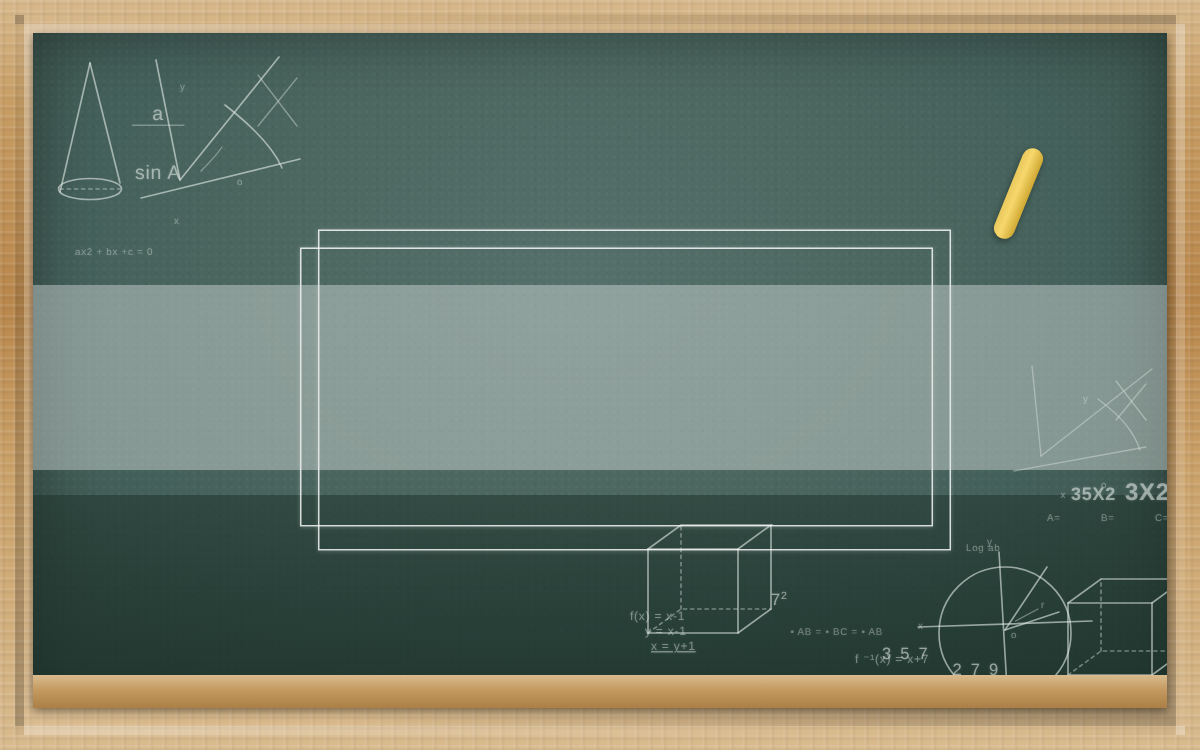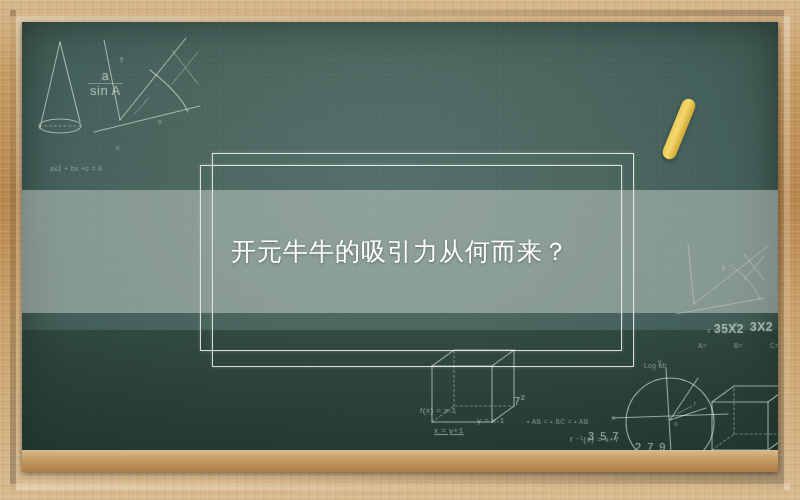--- a/index.html
+++ b/index.html
@@ -69,21 +69,21 @@
   .ct{
     position:absolute;color:#e6ece8;opacity:.60;
     font-family:"Liberation Sans","DejaVu Sans",sans-serif;
     white-space:nowrap;letter-spacing:.5px;
     text-shadow:0 0 2px rgba(230,240,235,.35);
   }
   .ct.sm{font-size:8px;opacity:.45;}
   .ct.xs{font-size:6.5px;opacity:.40;}
   .frac{display:inline-block;text-align:center;line-height:1.05;}
   .frac .num{display:block;border-bottom:1px solid rgba(230,236,232,.6);padding:0 2px;}
-  .frac .den{display:block;padding:0 2px;}
+  .frac .den{display:block;padding:0 2px;margin-top:24px;}
 
   
   .rect{
     position:absolute;border:1.6px solid rgba(255,255,255,.82);
     box-shadow:0 0 3px rgba(255,255,255,.25);
   }
   #rect-outer{left:190px;top:131px;width:422px;height:214px;}
   #rect-inner{left:178px;top:143px;width:422px;height:186px;}
 
   
@@ -203,21 +203,21 @@
       <div class="ct xs" style="left:28px;top:143px;">ax2 + bx +c = 0</div>
       <div class="ct xs" style="left:98px;top:33px;">y</div>
       <div class="ct xs" style="left:94px;top:122px;">x</div>
       <div class="ct xs" style="left:136px;top:96px;">o</div>
 
       <div class="ct xs" style="left:700px;top:241px;">y</div>
       <div class="ct xs" style="left:685px;top:305px;">x</div>
       <div class="ct xs" style="left:712px;top:298px;">o</div>
 
       <div class="ct sm" style="left:398px;top:384px;">f(x) = x-1</div>
-      <div class="ct sm" style="left:408px;top:394px;margin-left:47px;">y = x-1</div>
+      <div class="ct sm" style="left:408px;top:394px;">y = x-1</div>
       <div class="ct sm" style="left:412px;top:404px;text-decoration:underline;">x = y+1</div>
 
       <div class="ct frac" style="left:382px;top:432px;font-size:9px;">
         <span class="num">a</span>
         <span class="den">sin A</span>
       </div>
       <div class="ct" style="left:424px;top:440px;font-size:11px;">
         <span>8</span><sup style="font-size:7px;">2</sup>
       </div>
       <div class="ct frac" style="left:458px;top:432px;font-size:9px;">
@@ -234,33 +234,32 @@
       <div class="ct" style="left:570px;top:419px;font-size:11px;letter-spacing:1.5px;margin-left:43px;">2 7 9</div>
       <div class="ct" style="left:574px;top:432px;font-size:11px;letter-spacing:1.5px;">6 3 7</div>
       <div class="ct xs" style="left:584px;top:449px;">a log (bc)</div>
       <div class="ct xs" style="left:622px;top:340px;">Log ab</div>
 
       <div class="ct xs" style="left:676px;top:320px;">A=</div>
       <div class="ct xs" style="left:712px;top:320px;">B=</div>
       <div class="ct xs" style="left:748px;top:320px;">C=</div>
 
       <div class="ct" style="left:672px;top:300px;font-size:12px;font-weight:bold;margin-left:20px;">35X2</div>
-      <div class="ct" style="left:728px;top:298px;font-size:12px;font-weight:bold;">3X2</div>
+      <div class="ct" style="left:728px;top:298px;font-size:16px;font-weight:bold;">3X2</div>
 
       <div class="ct xs" style="left:636px;top:336px;">y</div>
       <div class="ct xs" style="left:590px;top:392px;">x</div>
       <div class="ct xs" style="left:672px;top:378px;">r</div>
       <div class="ct xs" style="left:652px;top:398px;">o</div>
     </div>
 
     <div class="rect" id="rect-outer"></div>
     <div class="rect" id="rect-inner"></div>
 
     <div class="band"></div>
-    <div class="band-title">开元牛牛的吸引力从何而来？</div>
 
     <div class="chalk-stick" id="chalk-white"></div>
     <div class="chalk-stick" id="chalk-yellow-bottom"></div>
     <div class="chalk-stick" id="chalk-yellow-top"></div>
   </div>
 
   <div class="tray"></div>
 </div>
 
 </body></html>

